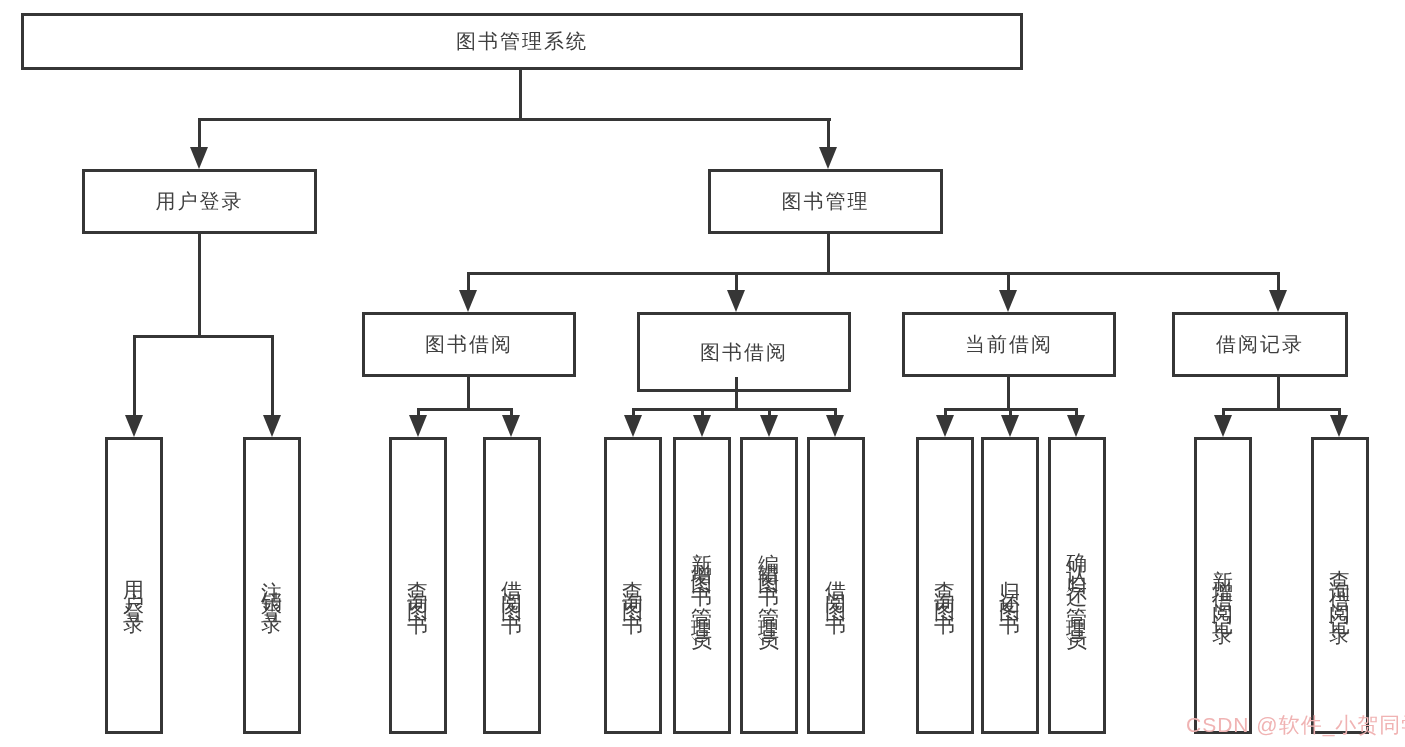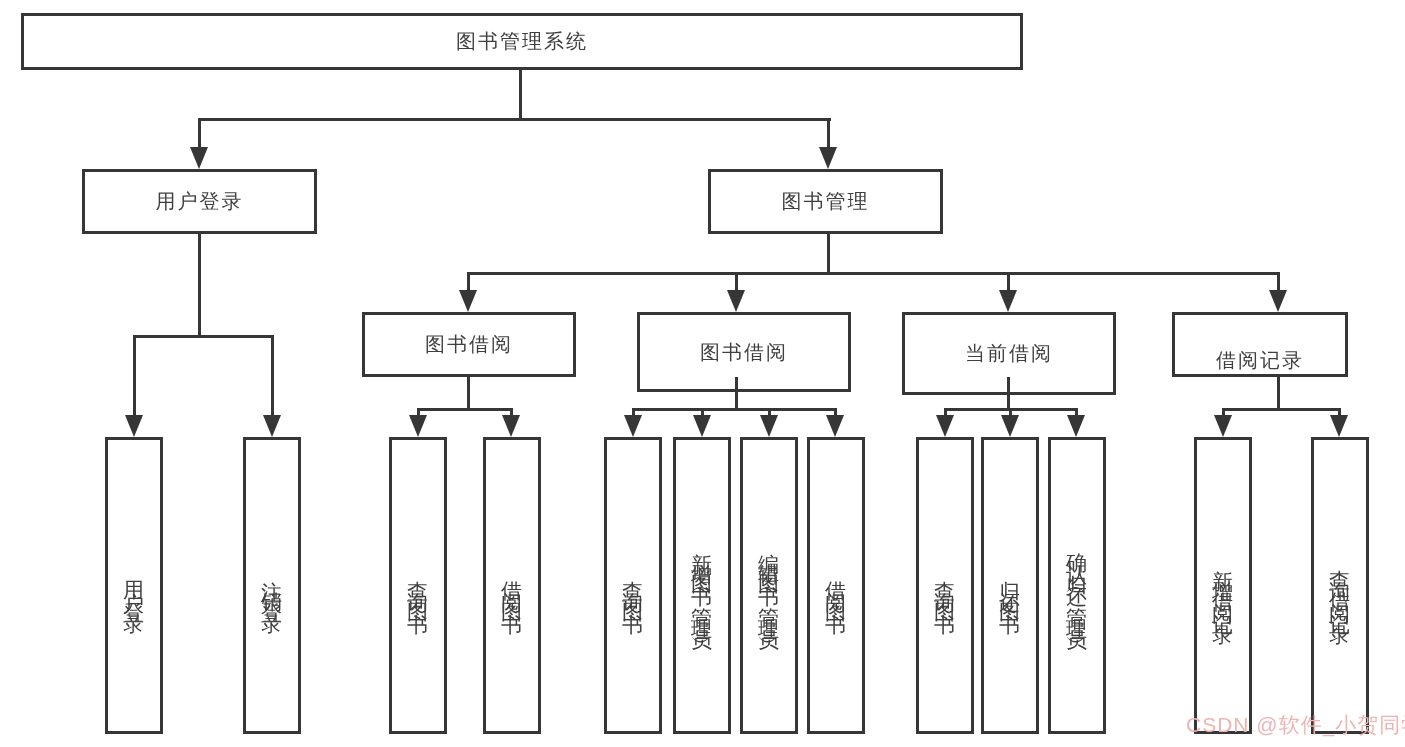--- a/index.html
+++ b/index.html
@@ -73,25 +73,25 @@
   </div>
 
   <div class="box" style="left:362px;top:312px;width:214px;height:65px;">
     <span>图书借阅</span>
   </div>
 
   <div class="box" style="left:629px;top:312px;width:214px;height:80px;margin-left:8px;">
     <span>图书借阅</span>
   </div>
 
-  <div class="box" style="left:902px;top:312px;width:214px;height:83px;">
+  <div class="box" style="left:902px;top:312px;width:214px;height:65px;">
     <span>当前借阅</span>
   </div>
 
-  <div class="box" style="left:1172px;top:312px;width:176px;height:65px;align-items:flex-end;">
+  <div class="box" style="left:1172px;top:312px;width:176px;height:65px;">
     <span>借阅记录</span>
   </div>
 
   <div class="box vbox" style="left:105px;top:437px;width:58px;height:297px;">用户登录</div>
 
   <div class="box vbox" style="left:243px;top:437px;width:58px;height:297px;">注销登录</div>
 
   <div class="box vbox" style="left:389px;top:437px;width:58px;height:297px;">查询图书</div>
 
   <div class="box vbox" style="left:483px;top:437px;width:58px;height:297px;">借阅图书</div>

